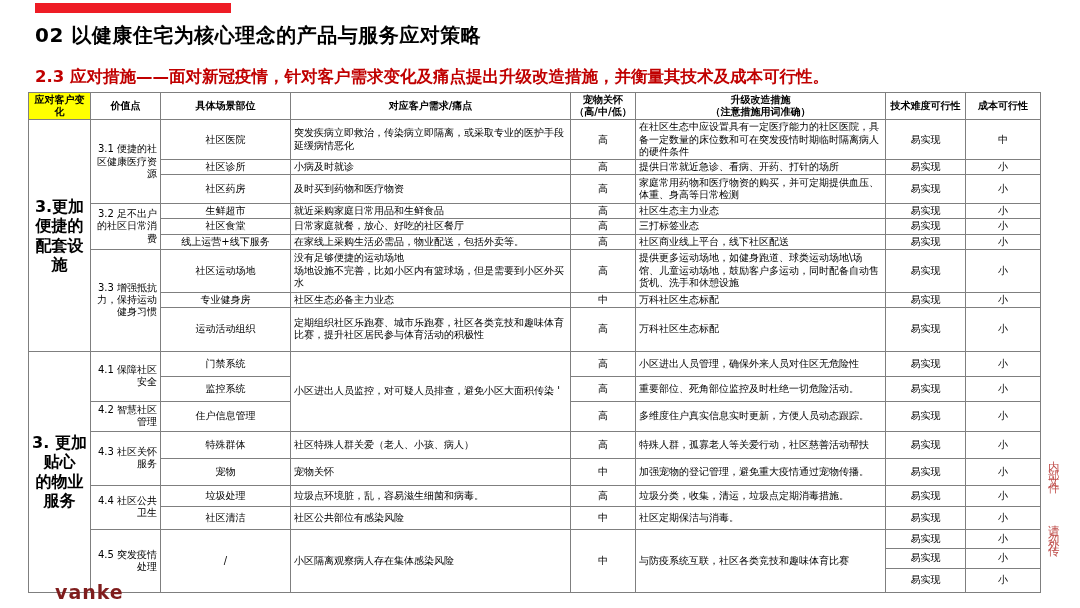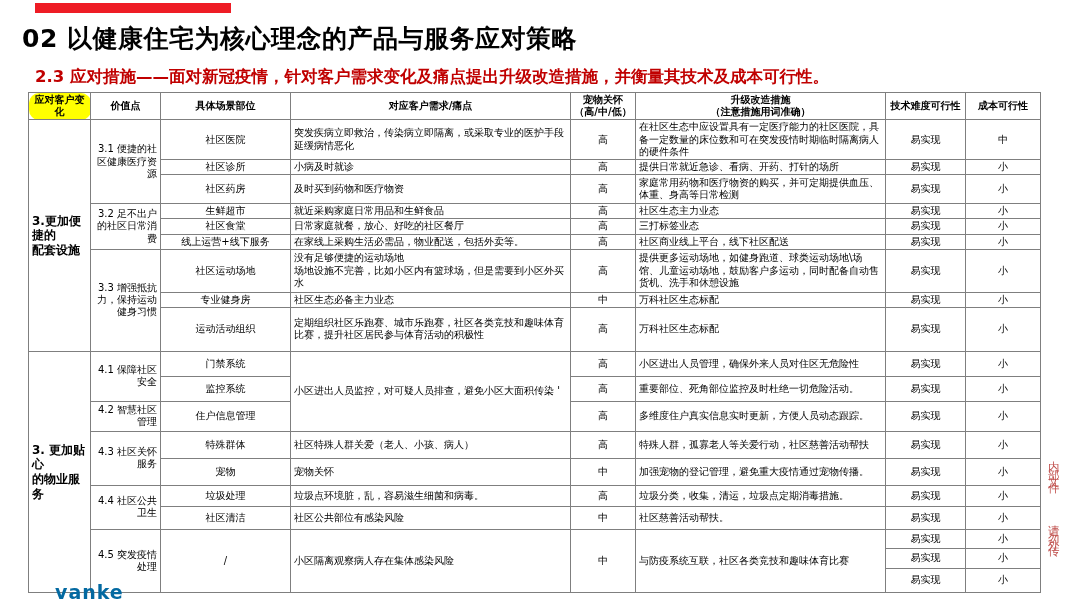--- a/index.html
+++ b/index.html
@@ -1,31 +1,31 @@
 <!DOCTYPE html>
 <html><head>
 <meta charset="utf-8">
 <style>
   html,body{margin:0;padding:0;background:#fff;}
   #slide{position:relative;width:1080px;height:608px;background:#fff;overflow:hidden;
          font-family:"DejaVu Sans","Liberation Sans",sans-serif;color:#000;}
   #topbar{position:absolute;left:35px;top:3px;width:196px;height:10px;background:#ee1c25;}
-  #title{position:absolute;left:22px;top:22px;font-size:25px;font-weight:bold;letter-spacing:0.5px;white-space:nowrap;}
+  #title{position:absolute;left:35px;top:22px;font-size:20px;font-weight:bold;letter-spacing:0.5px;white-space:nowrap;}
   #subtitle{position:absolute;left:35px;top:54px;font-size:16.5px;font-weight:bold;color:#c00000;white-space:nowrap;margin-top:12px;}
   #tablewrap{position:absolute;left:28px;top:92px;}
   table{border-collapse:collapse;table-layout:fixed;width:1012px;}
   td,th{border:1px solid #7f7f7f;font-size:10px;line-height:1.22;padding:1px 3px;
         vertical-align:middle;overflow:hidden;white-space:pre-line;word-break:break-all;}
   th{font-weight:bold;text-align:center;background:#fff;}
-  th.hl{background:#ffff00;border-radius:10px;}
+  th.hl{background:#ffff00;}
   td.c{text-align:center;}
   td.l{text-align:left;}
-  td.grp{font-weight:bold;text-align:left;font-size:12px;}
+  td.grp{font-weight:bold;text-align:center;font-size:16px;}
   td.val{text-align:right;}
-  #vanke{position:absolute;left:55px;top:581px;font-size:19px;font-weight:bold;color:#0369a1;letter-spacing:1px;}
+  #vanke{position:absolute;left:55px;top:581px;font-size:19px;font-weight:bold;color:#7f1d1d;letter-spacing:1px;}
   #watermark{position:absolute;left:1046px;top:452px;writing-mode:vertical-rl;
              color:#c0504d;font-size:11.5px;letter-spacing:7px;line-height:1.2;}
   #watermark .gap{display:inline-block;height:14px;}
 </style>
 </head>
 <body>
 
 <div id="slide">
   <div id="topbar"></div>
   <div id="title">02 以健康住宅为核心理念的产品与服务应对策略</div>
@@ -189,21 +189,21 @@
         <td class="l">垃圾点环境脏，乱，容易滋生细菌和病毒。</td>
         <td class="c">高</td>
         <td class="l">垃圾分类，收集，清运，垃圾点定期消毒措施。</td>
         <td class="c">易实现</td>
         <td class="c">小</td>
       </tr>
       <tr style="height:23px">
         <td class="c">社区清洁</td>
         <td class="l">社区公共部位有感染风险</td>
         <td class="c">中</td>
-        <td class="l">社区慈善活动帮扶。</td>
+        <td class="l">社区定期保洁与消毒。</td>
         <td class="c">易实现</td>
         <td class="c">小</td>
       </tr>
 
       <tr style="height:19px">
         <td class="val" rowspan="3">4.5 突发疫情处理</td>
         <td class="c" rowspan="3">/</td>
         <td class="l" rowspan="3">小区隔离观察病人存在集体感染风险</td>
         <td class="c" rowspan="3">中</td>
         <td class="l" rowspan="3">与防疫系统互联，社区各类竞技和趣味体育比赛</td>

